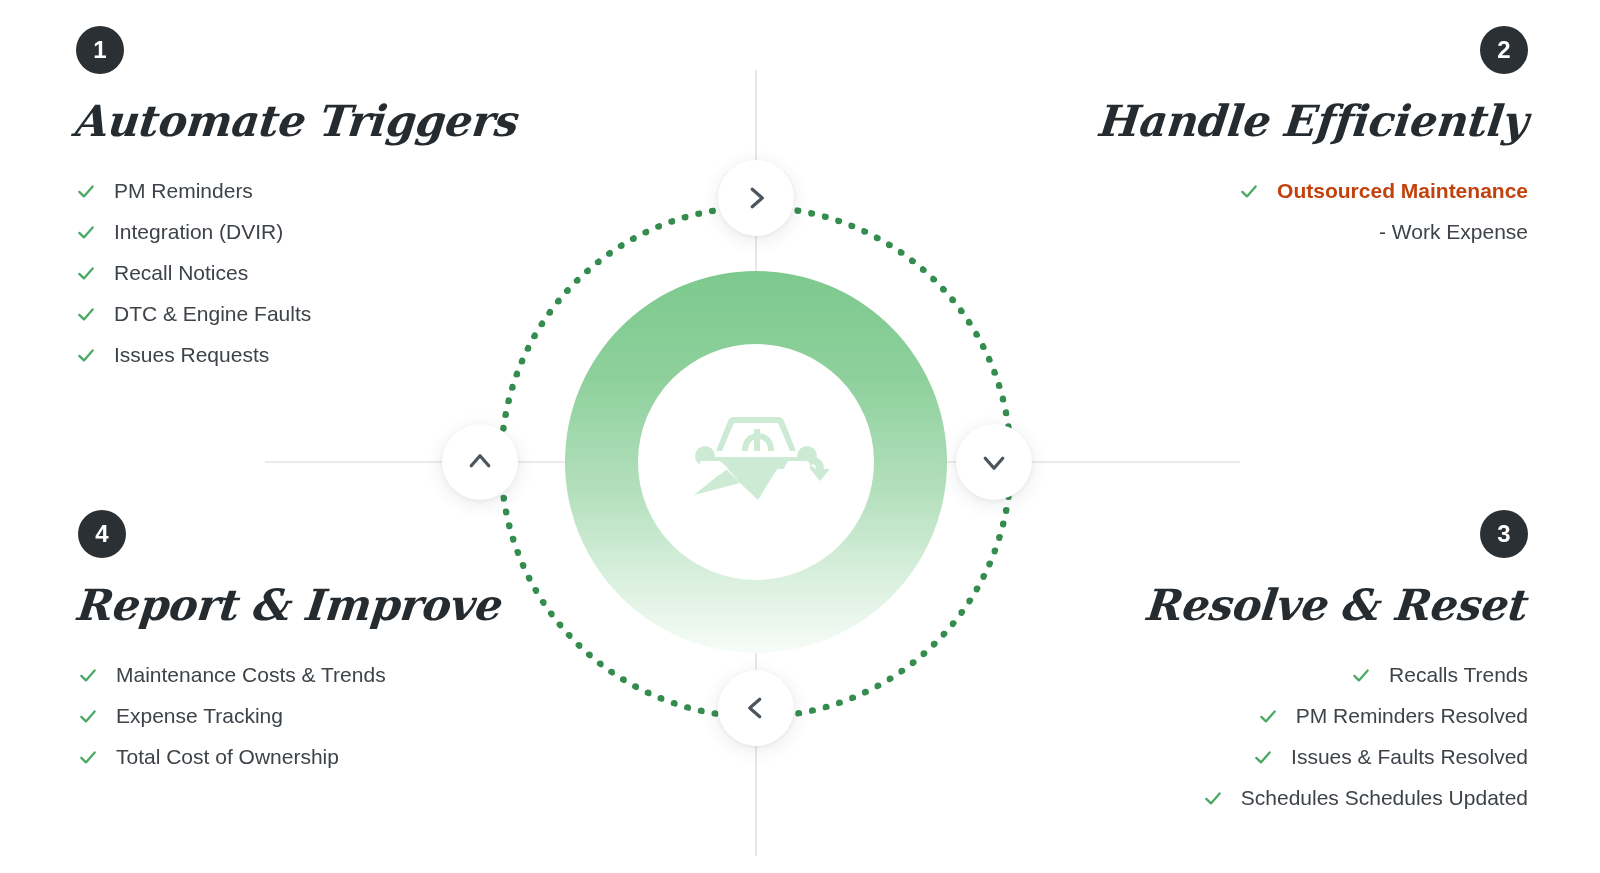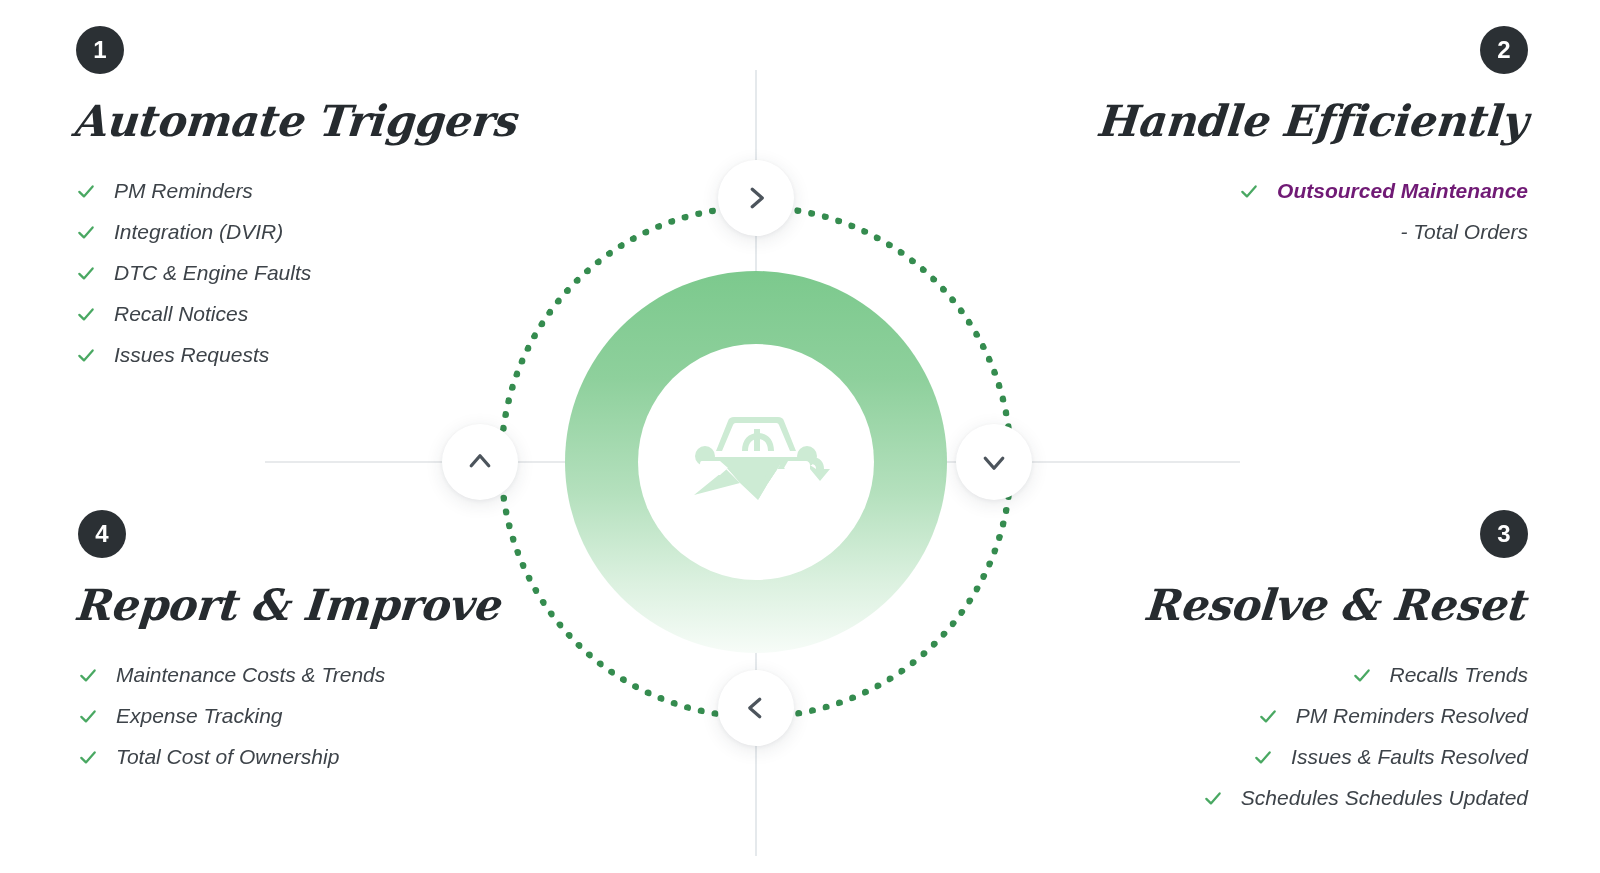--- a/index.html
+++ b/index.html
@@ -145,26 +145,25 @@
 
   .items { margin-top: 24px; }
 
   .item {
     display: flex;
     align-items: center;
     min-height: 41px;
     font-size: 21px;
     color: #3d4349;
     white-space: nowrap;
-    font-style: italic;
   }
   .quad-2 .item, .quad-3 .item { justify-content: flex-end; }
   .quad-1 .item, .quad-4 .item { justify-content: flex-start; }
 
-  .item.bold .item-label { font-weight: 700; color: #701a75; text-align: center; }
+  .item.bold .item-label { font-weight: 700; color: #c2410c; text-align: center; }
 
   .check {
     flex: 0 0 auto;
     width: 20px;
     height: 20px;
     display: block;
   }
   .check path { stroke: #49a862; stroke-width: 2.7; fill: none;
                 stroke-linecap: round; stroke-linejoin: round; }
 
@@ -238,27 +237,27 @@
         <div class="item">
           <svg class="check" viewBox="0 0 24 24">
             <path d="M4 13 L9.5 18.5 L20 6.5"></path>
           </svg>
           <span class="item-label">Integration (DVIR)</span>
         </div>
         <div class="item">
           <svg class="check" viewBox="0 0 24 24">
             <path d="M4 13 L9.5 18.5 L20 6.5"></path>
           </svg>
+          <span class="item-label">Recall Notices</span>
+        </div>
+        <div class="item">
+          <svg class="check" viewBox="0 0 24 24">
+            <path d="M4 13 L9.5 18.5 L20 6.5"></path>
+          </svg>
           <span class="item-label">DTC &amp; Engine Faults</span>
-        </div>
-        <div class="item">
-          <svg class="check" viewBox="0 0 24 24">
-            <path d="M4 13 L9.5 18.5 L20 6.5"></path>
-          </svg>
-          <span class="item-label">Recall Notices</span>
         </div>
         <div class="item">
           <svg class="check" viewBox="0 0 24 24">
             <path d="M4 13 L9.5 18.5 L20 6.5"></path>
           </svg>
           <span class="item-label">Issues Requests</span>
         </div>
       </div>
   </div>
 
@@ -267,21 +266,21 @@
     <div class="heading">Handle Efficiently</div>
     <div class="items">
         <div class="item bold">
           <svg class="check" viewBox="0 0 24 24">
             <path d="M4 13 L9.5 18.5 L20 6.5"></path>
           </svg>
           <span class="item-label">Outsourced Maintenance</span>
         </div>
         <div class="item">
           <span class="check-spacer"></span>
-          <span class="item-label">- Total Orders</span>
+          <span class="item-label">- Work Expense</span>
         </div>
       </div>
   </div>
 
   <div class="quad quad-3">
     <div class="badge">3</div>
     <div class="heading">Resolve &amp; Reset</div>
     <div class="items">
         <div class="item">
           <svg class="check" viewBox="0 0 24 24">

